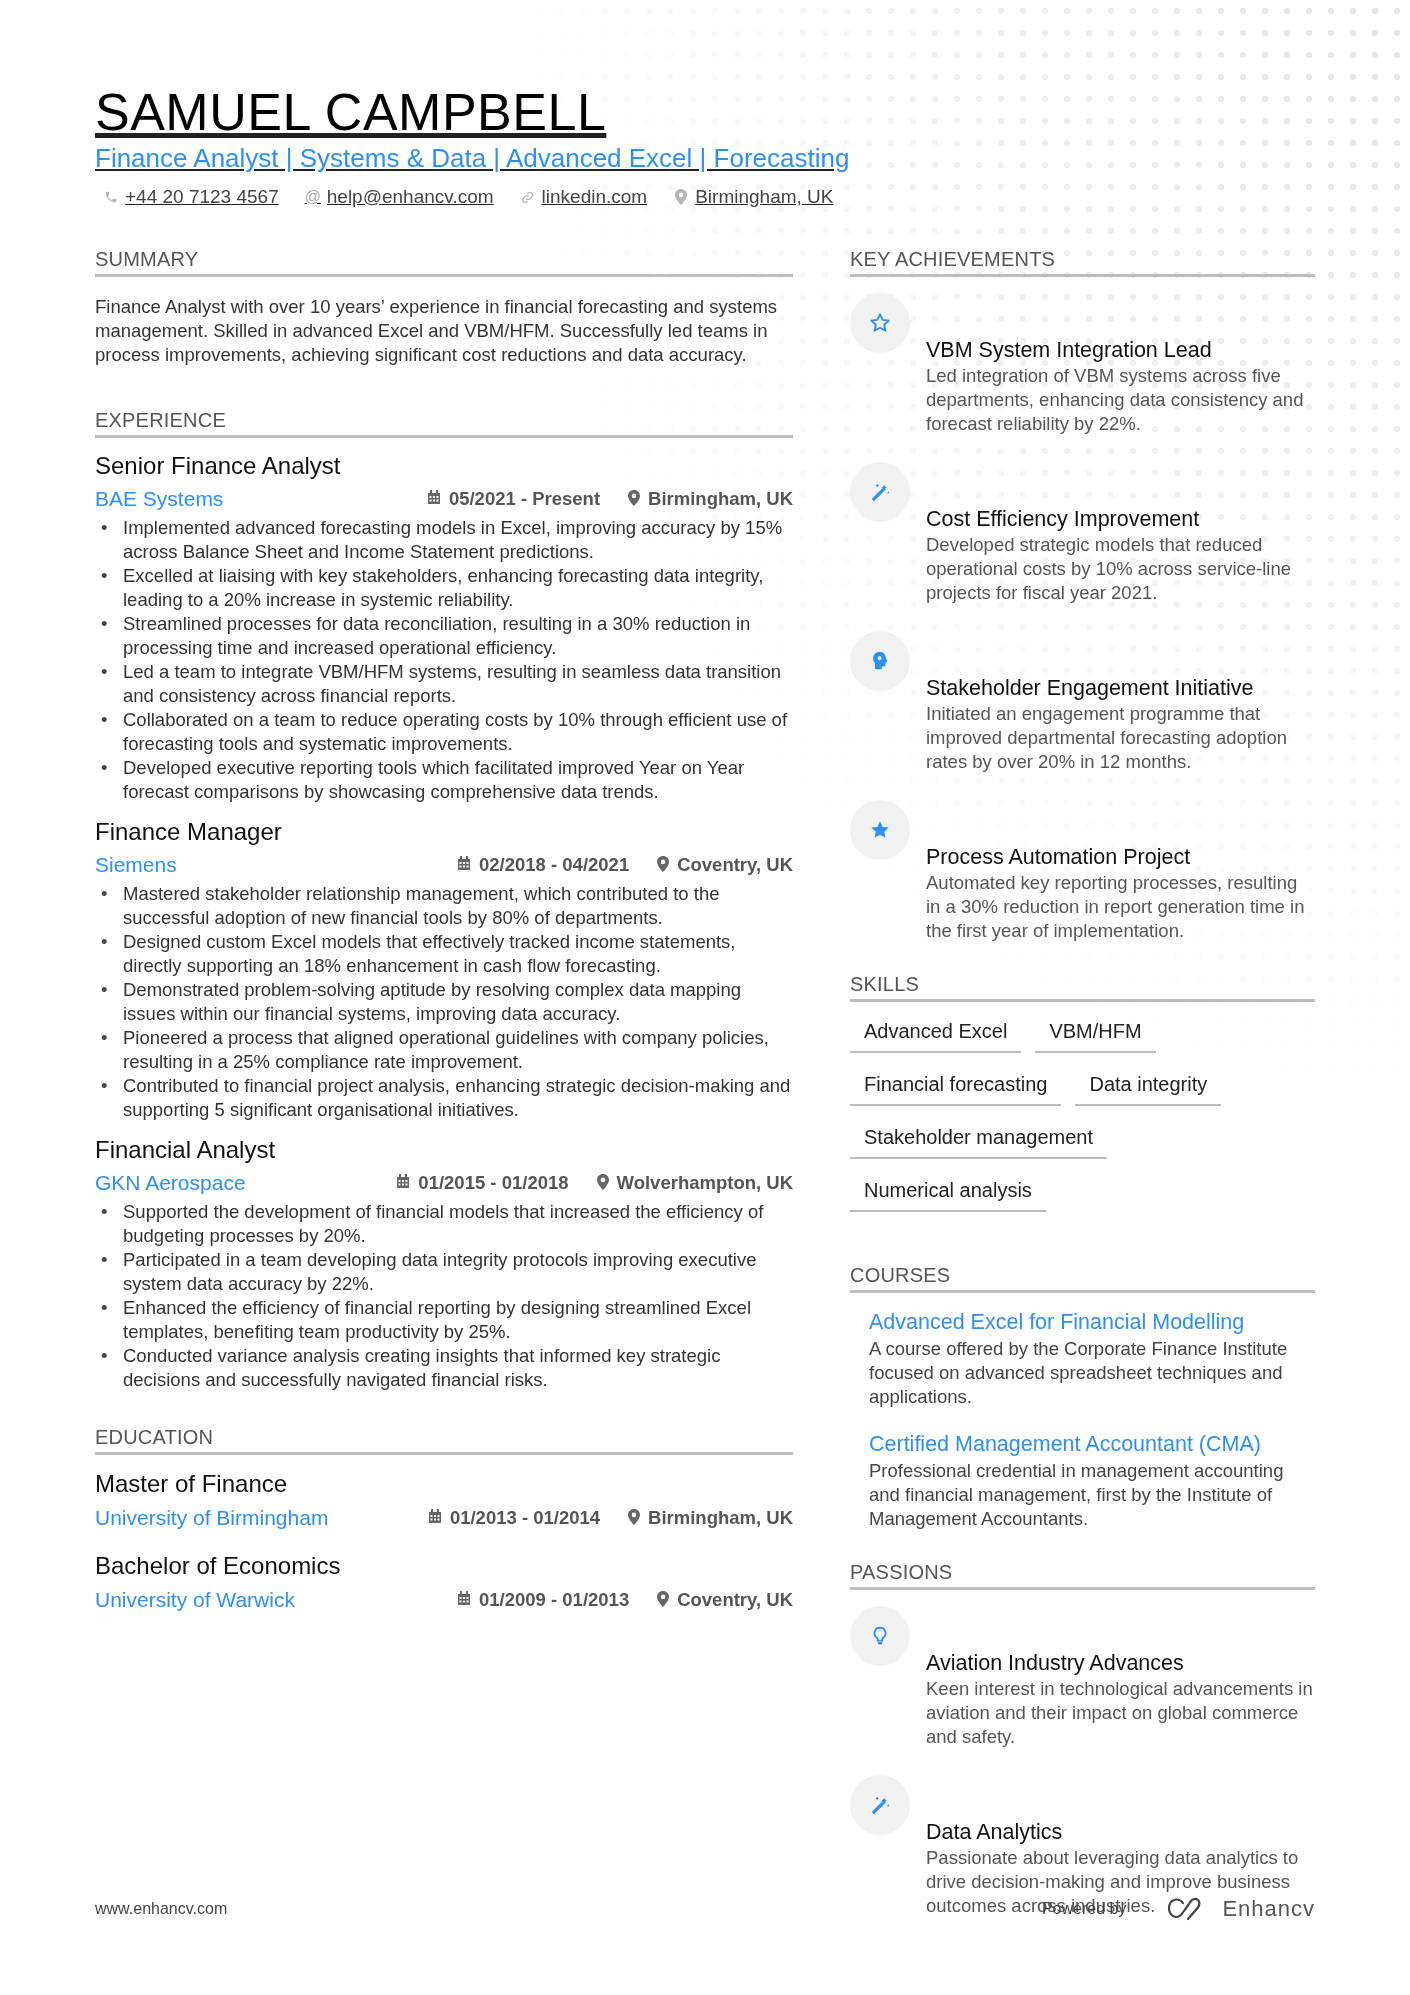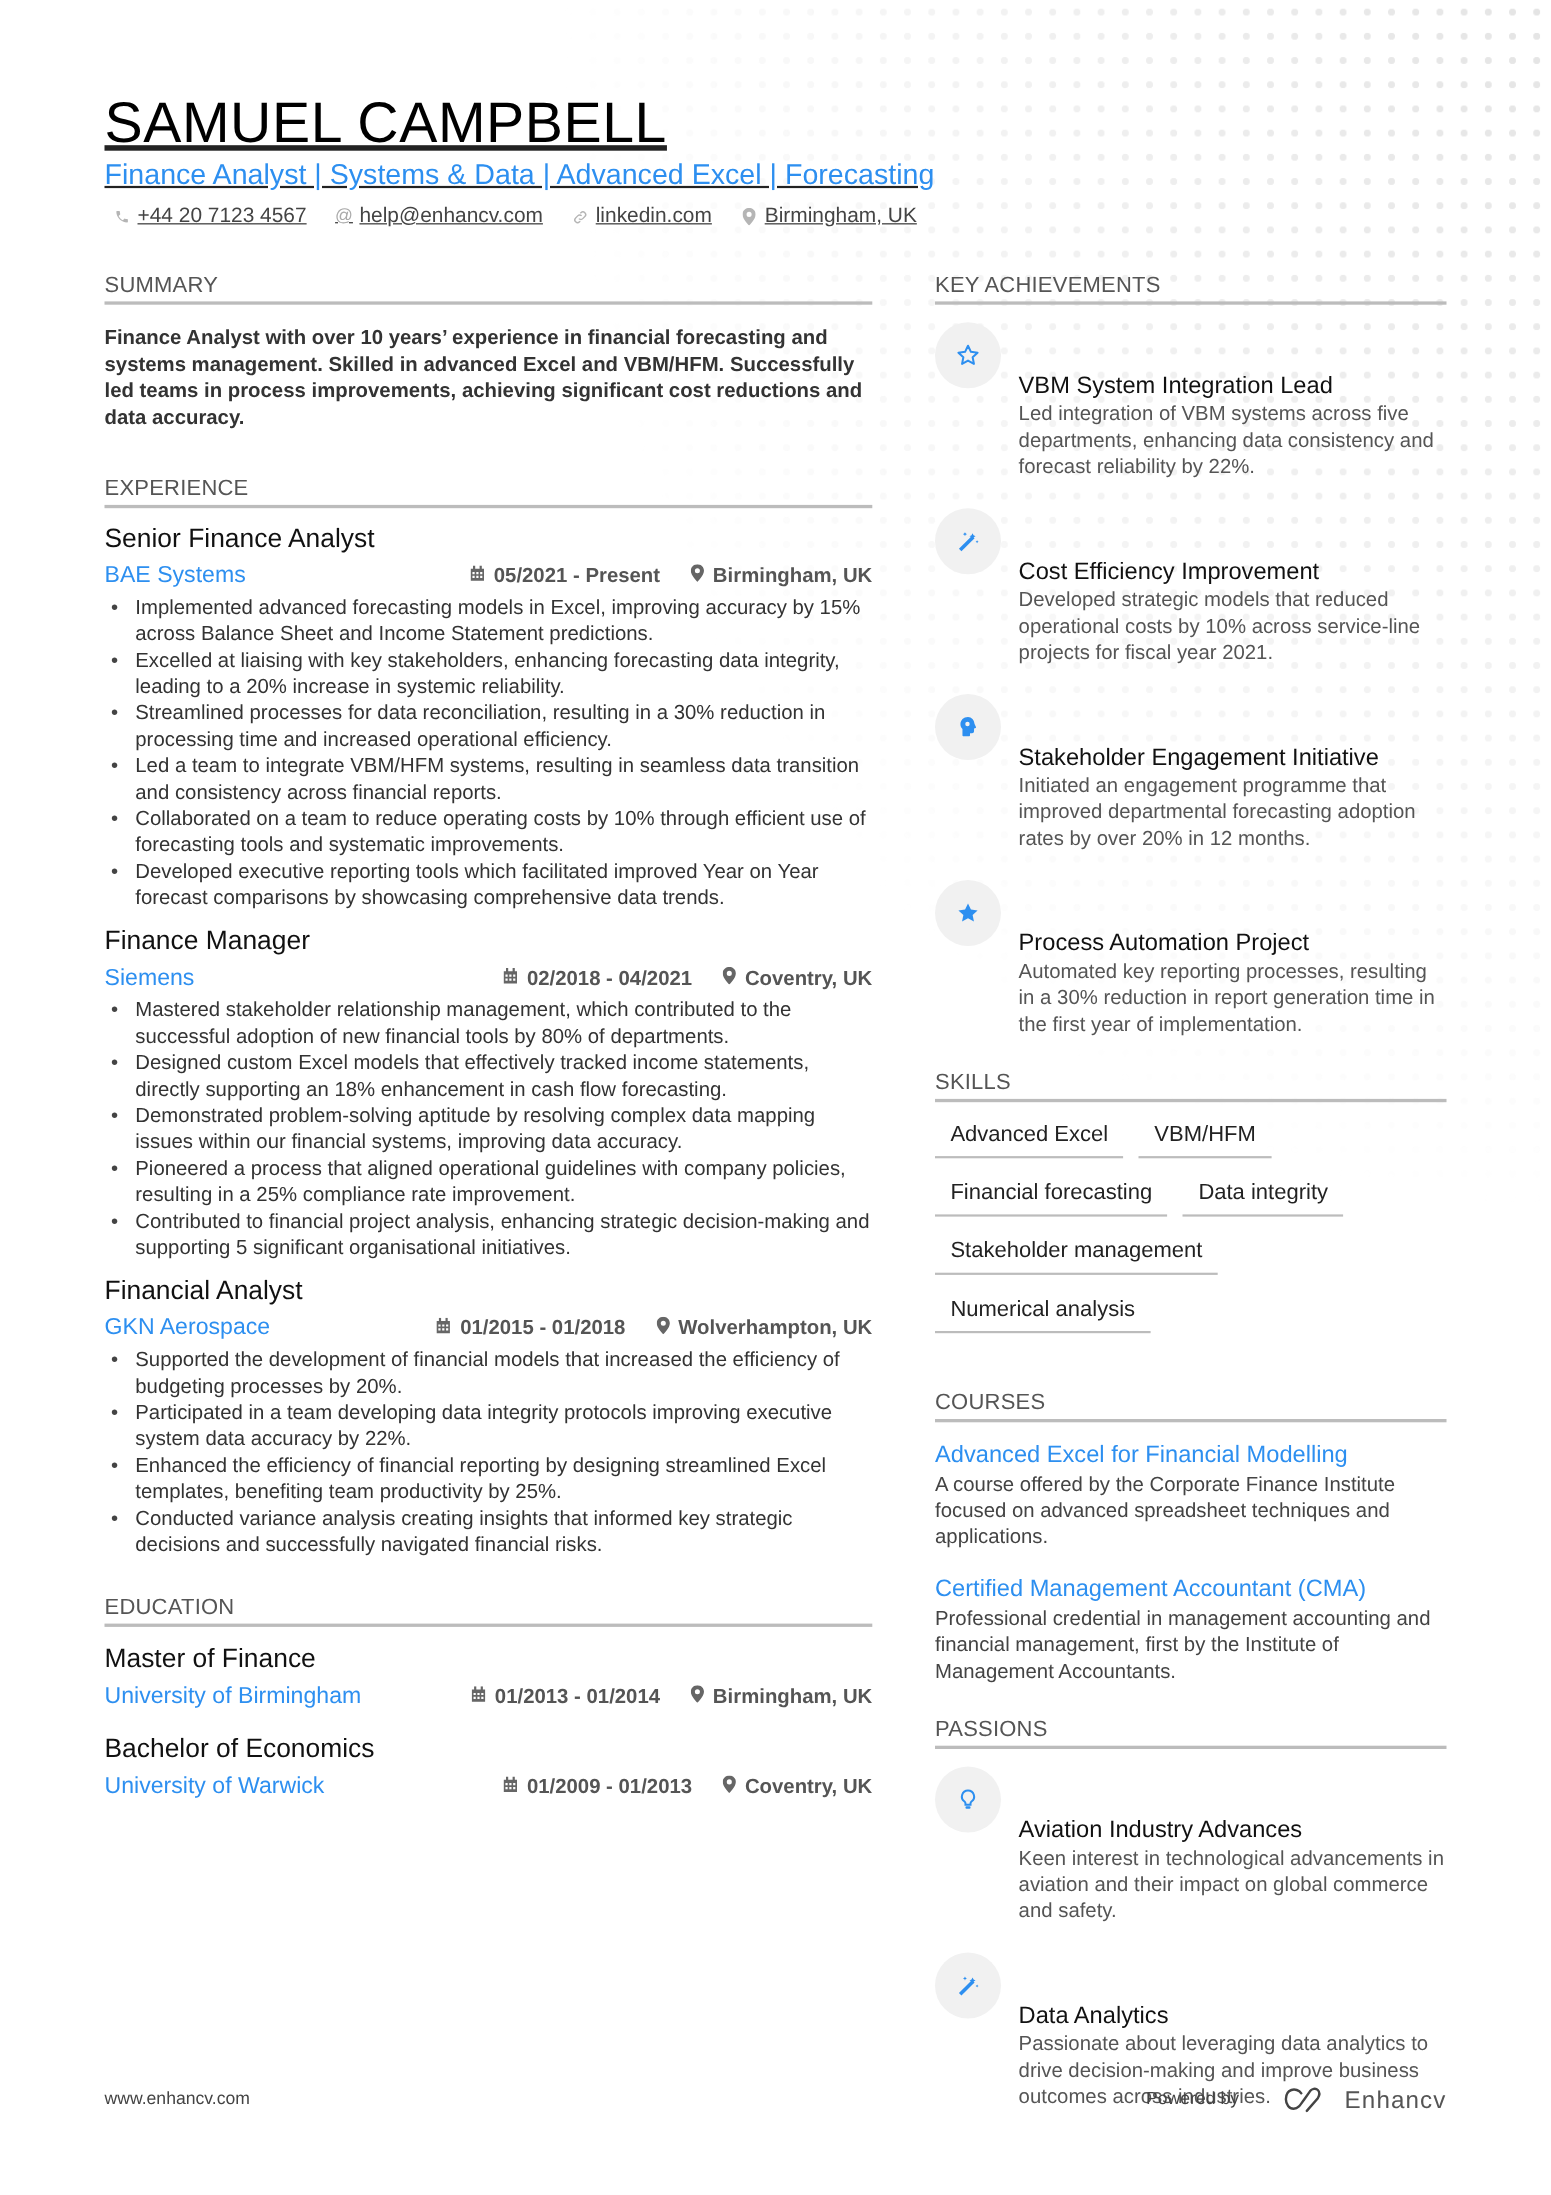--- a/index.html
+++ b/index.html
@@ -18,21 +18,21 @@
   .name { font-size: 52px; line-height: 60px; color: #000; letter-spacing: 0.5px; }
   .title { font-size: 26px; line-height: 32px; color: #2d8ff0; margin-top: 0px; }
   .contacts { display: flex; gap: 26px; margin-top: 12px; font-size: 19px; color: #444; align-items: center; padding-left: 8px; }
   .contact { display: flex; align-items: center; gap: 6px; }
   .contact .ic { color: #aaa; font-size: 16px; width: 16px; display: inline-flex; justify-content: center; }
 
   .col-left { position: absolute; left: 95px; top: 248px; width: 698px; }
   .col-right { position: absolute; left: 850px; top: 248px; width: 465px; }
 
   .sec-head { font-size: 20px; color: #555; letter-spacing: 0.2px; padding-bottom: 3px; border-bottom: 3px solid #bcbcbc; margin-bottom: 18px; text-transform: uppercase; }
-  .summary-text { font-size: 18.5px; line-height: 24px; color: #333; font-weight: bold; }
+  .summary-text { font-size: 18.5px; line-height: 24px; color: #333; }
 
   .job { margin-bottom: 12px; }
   .job-title { font-size: 24px; line-height: 32px; color: #111; }
   .job-meta { display: flex; align-items: center; justify-content: space-between; height: 34px; }
   .company { font-size: 21px; color: #2d8ff0; }
   .meta-right { display: flex; gap: 28px; font-size: 18.5px; color: #555; align-items: flex-start; font-weight: bold; }
   .meta-item { display: flex; align-items: center; gap: 8px; }
   .meta-item .ic { color: #666; font-size: 15px; }
   .bullets { list-style: none; padding-left: 0; }
   .bullets li { position: relative; padding-left: 28px; font-size: 18.5px; line-height: 24px; color: #333; }
@@ -44,21 +44,21 @@
   .ach { display: flex; gap: 16px; margin-bottom: 26px; }
   .ach-icon { flex: 0 0 60px; width: 60px; height: 60px; border-radius: 50%; background: #f1f1f1; display: flex; align-items: center; justify-content: center; margin-top: 0px; }
   .ach-icon svg { width: 22px; height: 22px; }
   .ach-body { flex: 1; margin-top: 43px; }
   .ach-title { font-size: 21.5px; line-height: 28px; color: #111; }
   .ach-desc { font-size: 18.5px; line-height: 24px; color: #555; }
 
   .skills { display: flex; flex-wrap: wrap; column-gap: 14px; row-gap: 16px; margin-bottom: 52px; }
   .skill { font-size: 20px; color: #222; padding: 4px 14px 8px 14px; border-bottom: 2px solid #bcbcbc; }
 
-  .course { margin-bottom: 20px; }
+  .course { margin-bottom: 20px; margin-left: 19px; }
   .course-title { font-size: 21.5px; line-height: 30px; color: #2d8ff0; }
   .course-desc { font-size: 18.5px; line-height: 24px; color: #444; }
 
   .footer { position: absolute; left: 95px; right: 95px; top: 1896px; display: flex; justify-content: space-between; align-items: center; }
   .footer-url { font-size: 16px; color: #444; }
   .powered { display: flex; align-items: center; gap: 40px; font-size: 16px; color: #444; }
   .brand { display: flex; align-items: center; gap: 10px; font-size: 22px; color: #555; letter-spacing: 1px; }
 </style>
 </head>
 <body>

